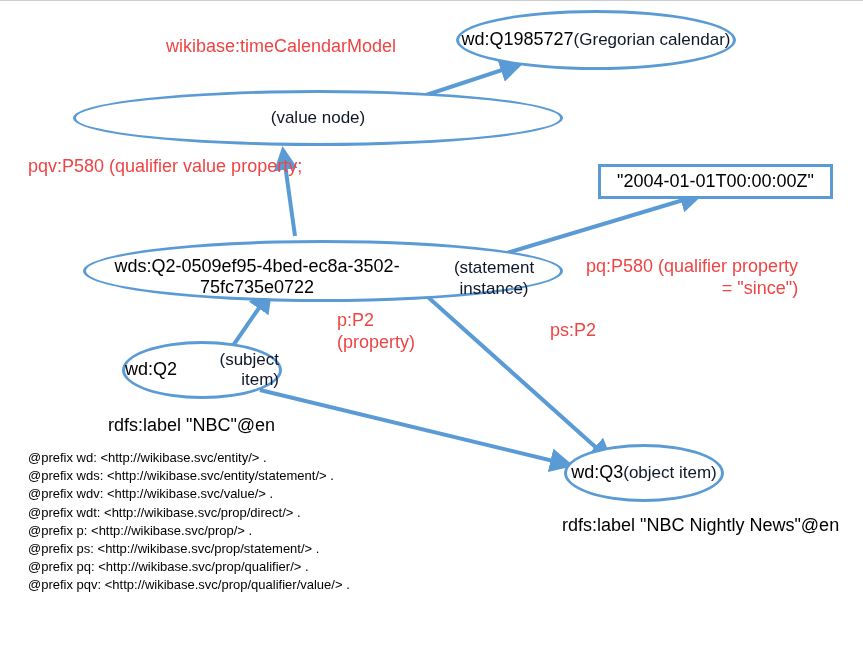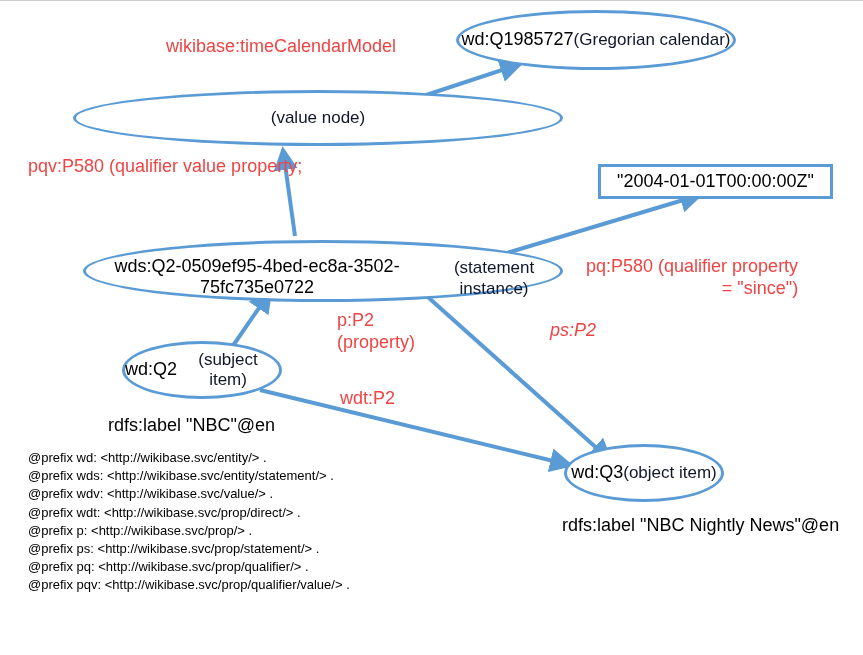--- a/index.html
+++ b/index.html
@@ -128,31 +128,30 @@
 <div class="edge-label" style="left:586px; top:256px;text-align:right;">
   <div>pq:P580 (qualifier property</div>
   <div>= "since")</div>
 </div>
 
 <div class="edge-label" style="left:316px; top:310px;margin-left:21px;">
   <div>p:P2</div>
   <div>(property)</div>
 </div>
 
-<div class="edge-label" style="left:550px; top:320px;font-style:italic;">
+<div class="edge-label" style="left:550px; top:320px;">
   <div>ps:P2</div>
 </div>
 
-<div class="node ellipse" style="left:122px; top:341px; width:160px; height:58px;">
+<div class="node ellipse" style="left:122px; top:341px; width:160px; height:58px;text-align:right;">
   <span class="title">wd:Q2</span>
   <span class="subtitle">(subject item)</span>
 </div>
 
 <div class="edge-label" style="left:340px; top:388px;">
-  <div>wdt:P2</div>
 </div>
 
 <div class="static-text" style="left:108px; top:413px;">
   <span>rdfs:label "NBC"@en</span>
 </div>
 
 <div class="node ellipse" style="left:564px; top:444px; width:160px; height:58px;">
   <span class="title">wd:Q3</span>
   <span class="subtitle">(object item)</span>
 </div>

